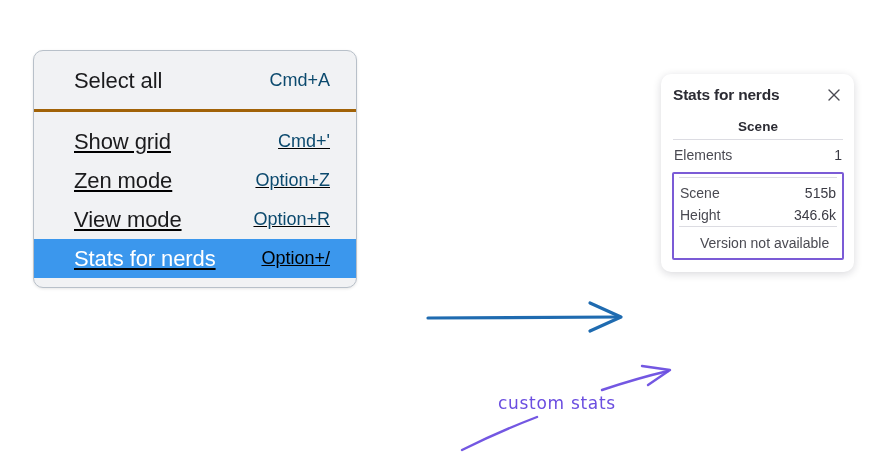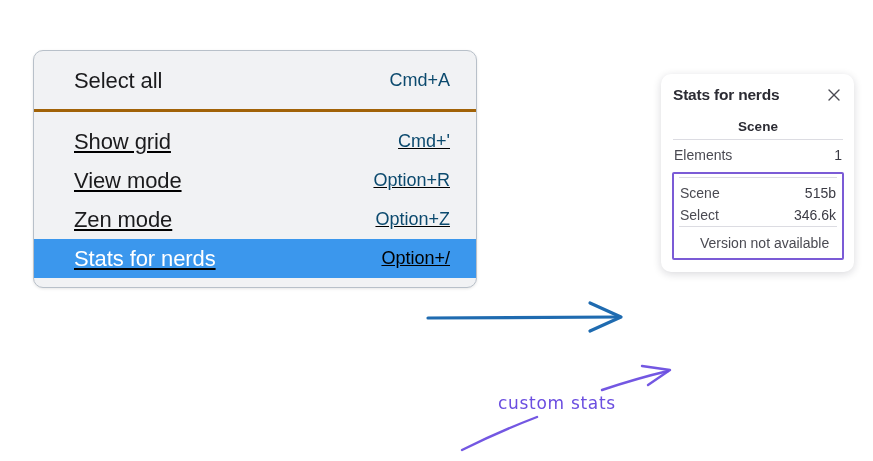--- a/index.html
+++ b/index.html
@@ -13,21 +13,21 @@
     font-family: "Liberation Sans", sans-serif;
     position: relative;
     overflow: hidden;
   }
 
   
   #context-menu {
     position: absolute;
     left: 33px;
     top: 50px;
-    width: 444px;
+    width: 324px;
     background: #f1f2f4;
     border: 1px solid #b8c0c9;
     border-radius: 10px;
     box-sizing: border-box;
     overflow: hidden;
     box-shadow: 0 1px 3px rgba(0,0,0,0.10);
   }
   .menu-group {
     padding: 10px 0 9px 0;
   }
@@ -147,26 +147,26 @@
       <span class="menu-shortcut">Cmd+A</span>
     </div>
   </div>
 
   <div class="menu-group">
     <div class="menu-item">
       <span class="menu-label">Show grid</span>
       <span class="menu-shortcut">Cmd+'</span>
     </div>
     <div class="menu-item">
+      <span class="menu-label">Zen mode</span>
+      <span class="menu-shortcut">Option+Z</span>
+    </div>
+    <div class="menu-item">
       <span class="menu-label">View mode</span>
       <span class="menu-shortcut">Option+R</span>
-    </div>
-    <div class="menu-item">
-      <span class="menu-label">Zen mode</span>
-      <span class="menu-shortcut">Option+Z</span>
     </div>
     <div class="menu-item selected">
       <span class="menu-label">Stats for nerds</span>
       <span class="menu-shortcut">Option+/</span>
     </div>
   </div>
 
 </div>
 
 <div id="stats-panel">
@@ -190,21 +190,21 @@
 
   <div id="custom-stats-box">
 
     <div>
       <div class="section-rule"></div>
       <div class="stat-row">
         <span class="stat-label">Scene</span>
         <span class="stat-value">515b</span>
       </div>
       <div class="stat-row">
-        <span class="stat-label">Select</span>
+        <span class="stat-label">Height</span>
         <span class="stat-value">346.6k</span>
       </div>
     </div>
 
     <div>
       <div class="section-rule"></div>
       <div class="note-row">Version not available</div>
     </div>
 
   </div>

